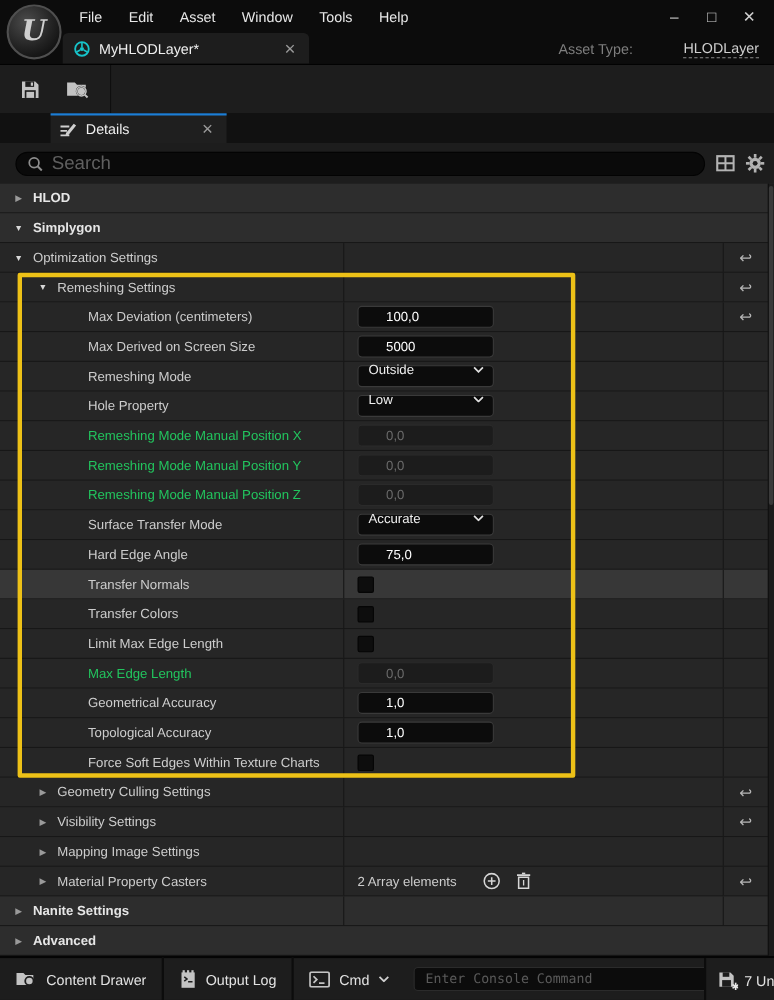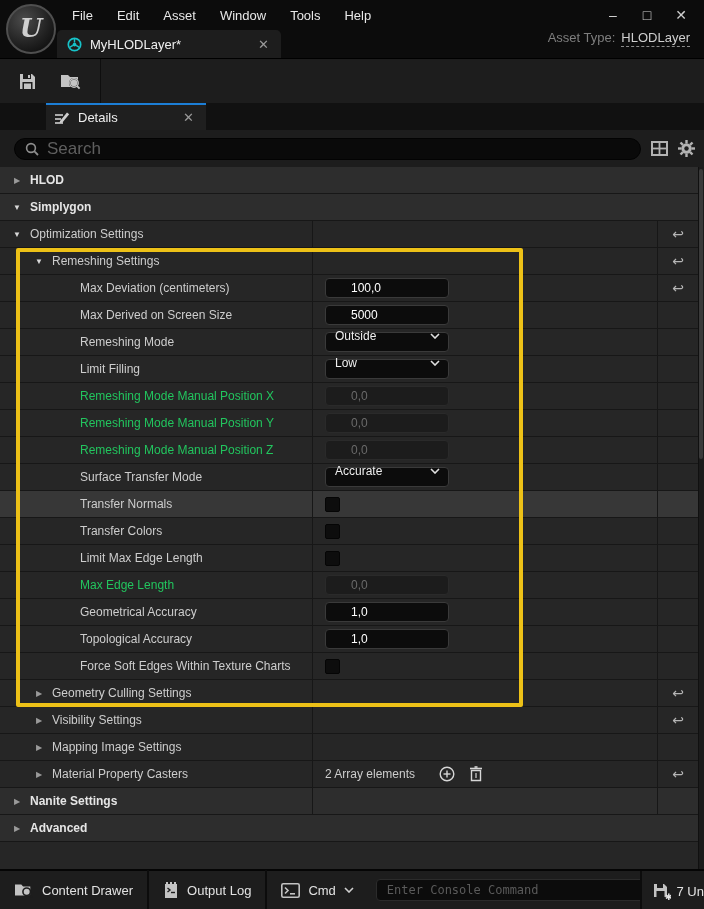--- a/index.html
+++ b/index.html
@@ -18,21 +18,21 @@
   .win-controls { position:absolute; right:6px; top:0; height:30px; display:flex; }
   .win-btn { width:34px; height:30px; display:flex; align-items:center; justify-content:center; color:#cfcfcf; font-size:14px; }
 
   
   .tabrow { position:relative; height:28px; background:#0c0c0c; }
   .asset-tab { position:absolute; left:57px; top:0; width:224px; height:28px; background:#1d1d1d;
     border-radius:5px 5px 0 0; display:flex; align-items:center; padding:0 8px 0 10px; }
   .asset-tab .hlod-icon { width:15px; height:15px; margin-right:8px; flex:none; }
   .asset-tab .tab-label { font-size:13px; color:#efefef; flex:1; white-space:nowrap; }
   .tab-close { color:#9a9a9a; font-size:13px; padding:0 4px; }
-  .asset-type { position:absolute; right:14px; top:0; height:28px; display:flex; align-items:flex-start; font-size:13px; }
+  .asset-type { position:absolute; right:14px; top:0; height:28px; display:flex; align-items:center; font-size:13px;gap:40px; }
   .asset-type .at-label { color:#7e7e7e; margin-right:6px; }
   .asset-type .at-value { color:#cfcfcf; border-bottom:1px dashed #8a8a8a; padding-bottom:1px; }
 
   
   .toolbar { position:relative; height:45px; background:#1d1d1d; border-top:1px solid #000; display:flex; align-items:center; }
   .tool-btn { width:34px; height:34px; display:flex; align-items:center; justify-content:center; margin-left:10px; border-radius:4px; }
   .toolbar .sep { position:absolute; left:100px; top:0; width:1px; height:45px; background:#0e0e0e; }
 
   
   .paneltabs { position:relative; height:27px; background:#111; }
@@ -275,21 +275,21 @@
             <svg width="10" height="6" viewBox="0 0 10 6">
               <path d="M1 1 l4 4 l4 -4" fill="none" stroke="#e0e0e0" stroke-width="1.6"></path>
             </svg>
           </div>
         </div>
         <div class="cell-reset"></div>
       </div>
       <div class="row">
         <div class="cell-name lvl3">
           <span class="arrow"></span>
-          <span class="lbl">Limit Filling</span>
+          <span class="lbl">Hole Property</span>
         </div>
         <div class="cell-value">
           <div class="select">
             <span class="sel-label">Low</span>
             <svg width="10" height="6" viewBox="0 0 10 6">
               <path d="M1 1 l4 4 l4 -4" fill="none" stroke="#e0e0e0" stroke-width="1.6"></path>
             </svg>
           </div>
         </div>
         <div class="cell-reset"></div>
@@ -329,20 +329,30 @@
           <span class="arrow"></span>
           <span class="lbl">Surface Transfer Mode</span>
         </div>
         <div class="cell-value">
           <div class="select">
             <span class="sel-label">Accurate</span>
             <svg width="10" height="6" viewBox="0 0 10 6">
               <path d="M1 1 l4 4 l4 -4" fill="none" stroke="#e0e0e0" stroke-width="1.6"></path>
             </svg>
           </div>
+        </div>
+        <div class="cell-reset"></div>
+      </div>
+      <div class="row">
+        <div class="cell-name lvl3">
+          <span class="arrow"></span>
+          <span class="lbl">Hard Edge Angle</span>
+        </div>
+        <div class="cell-value">
+          <input class="txt-input" type="text" value="75,0" style="">
         </div>
         <div class="cell-reset"></div>
       </div>
       <div class="row hover">
         <div class="cell-name lvl3">
           <span class="arrow"></span>
           <span class="lbl">Transfer Normals</span>
         </div>
         <div class="cell-value">
           <div class="checkbox"></div>

